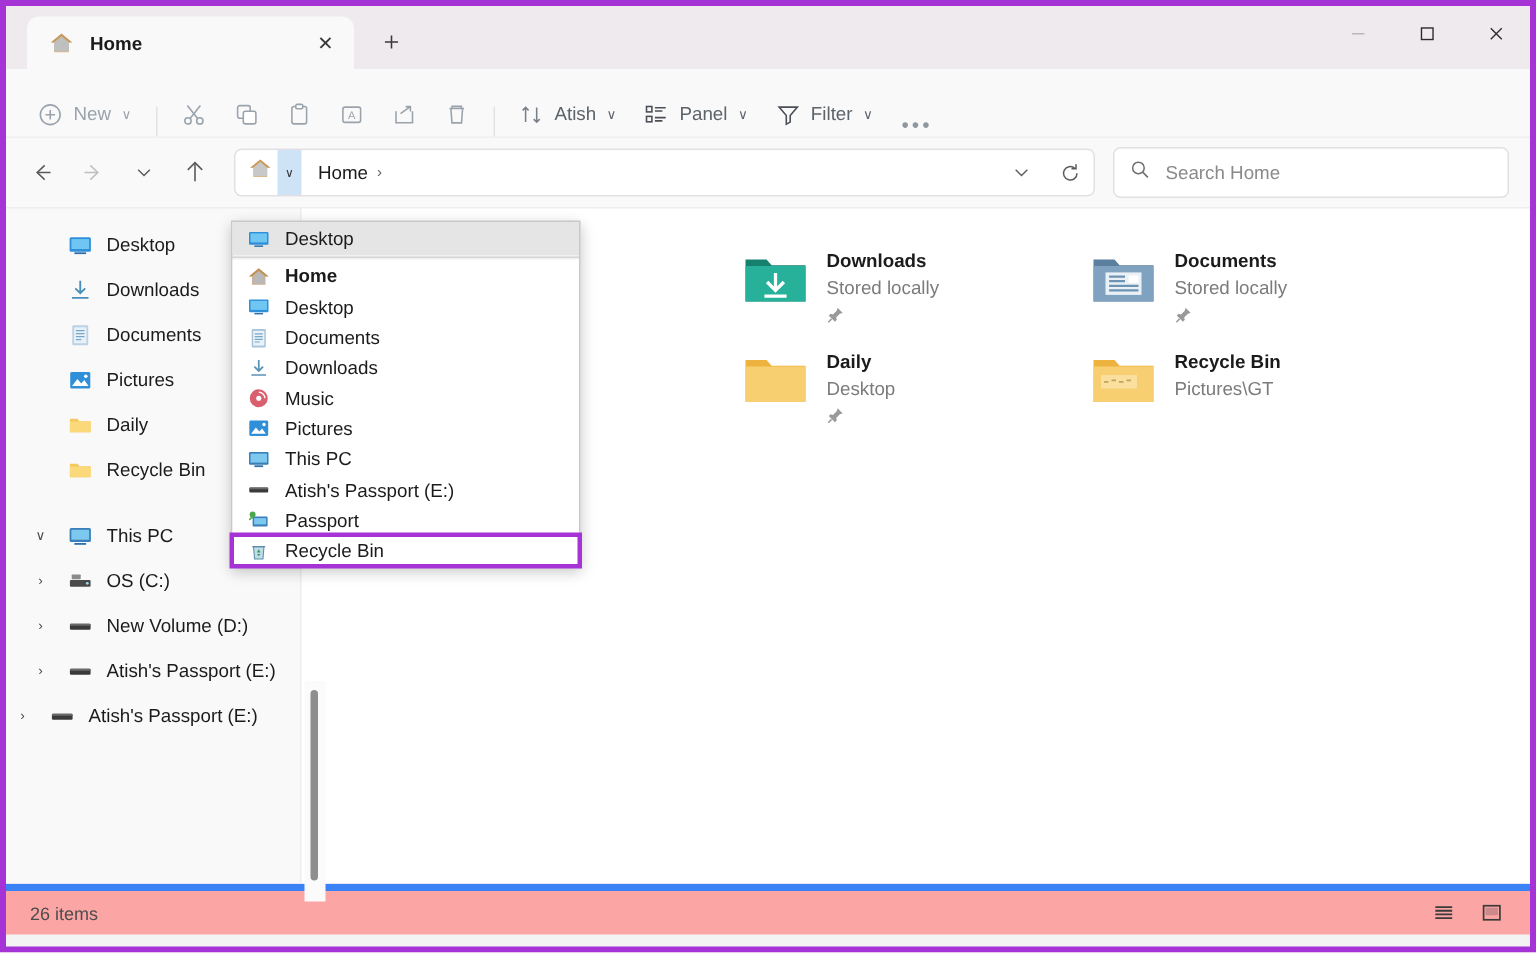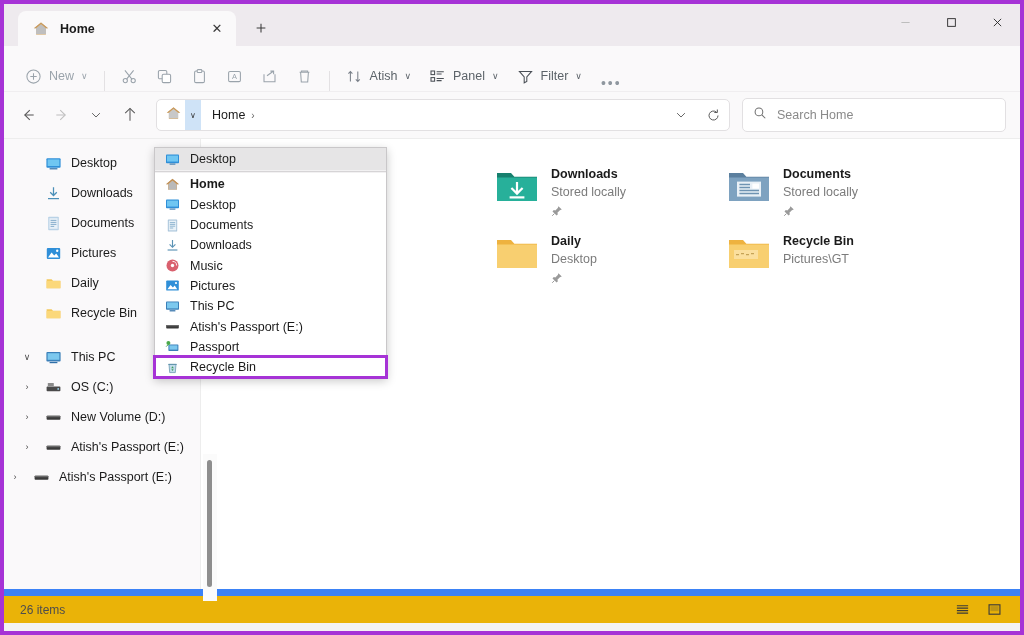--- a/index.html
+++ b/index.html
@@ -221,22 +221,22 @@
     position: absolute;
     left: 4px; top: 6px;
     width: 5px; height: 127px;
     background: #8e8e8e;
     border-radius: 3px;
   }
 
   
   #statusbar {
     height: 34px;
-    background: #eab308;
-    border-top: 7px solid #3b82f6;
+    background: #fca5a5;
+    border-top: 5px solid #3b82f6;
     display: flex; align-items: center;
     padding: 0 12px 0 16px;
   }
   #status-text { font-size: 12px; color: #4d4d4d; }
   #viewtoggles { margin-left: auto; display: flex; gap: 4px; }
   .vt {
     width: 28px; height: 24px; border-radius: 4px;
     display: flex; align-items: center; justify-content: center;
     color: #3a3a3a;
   }

